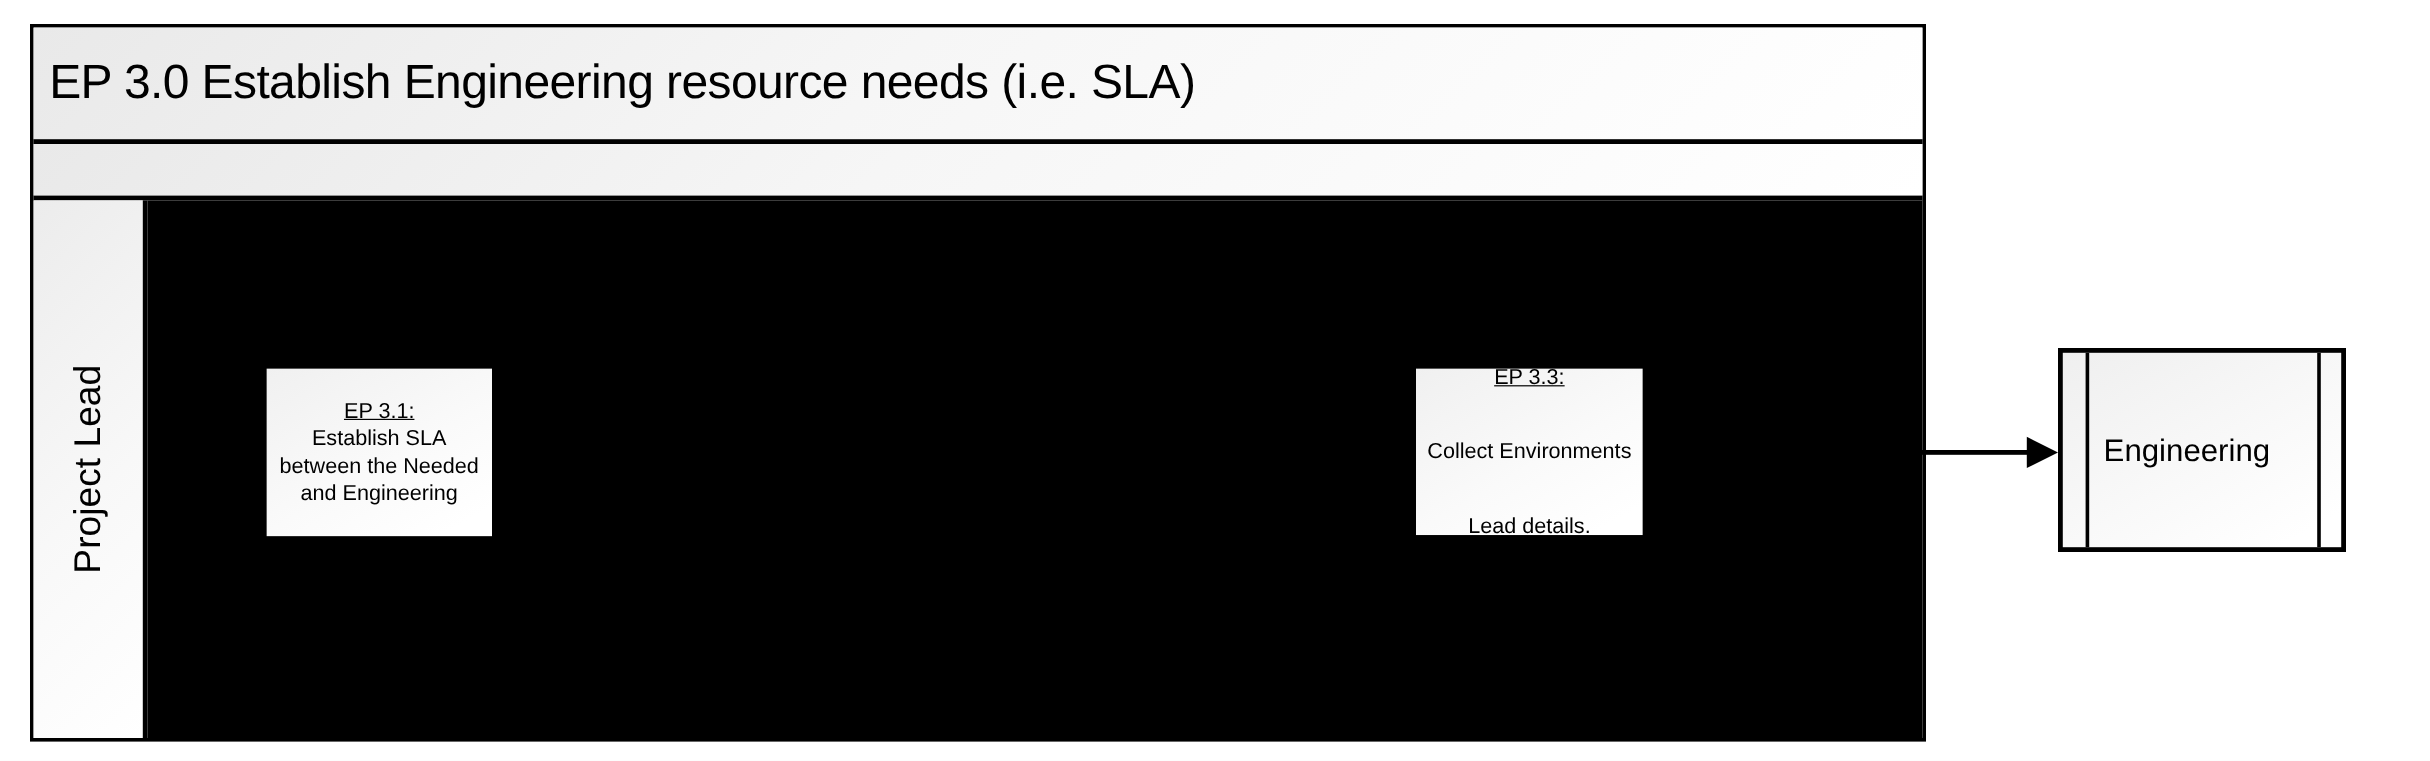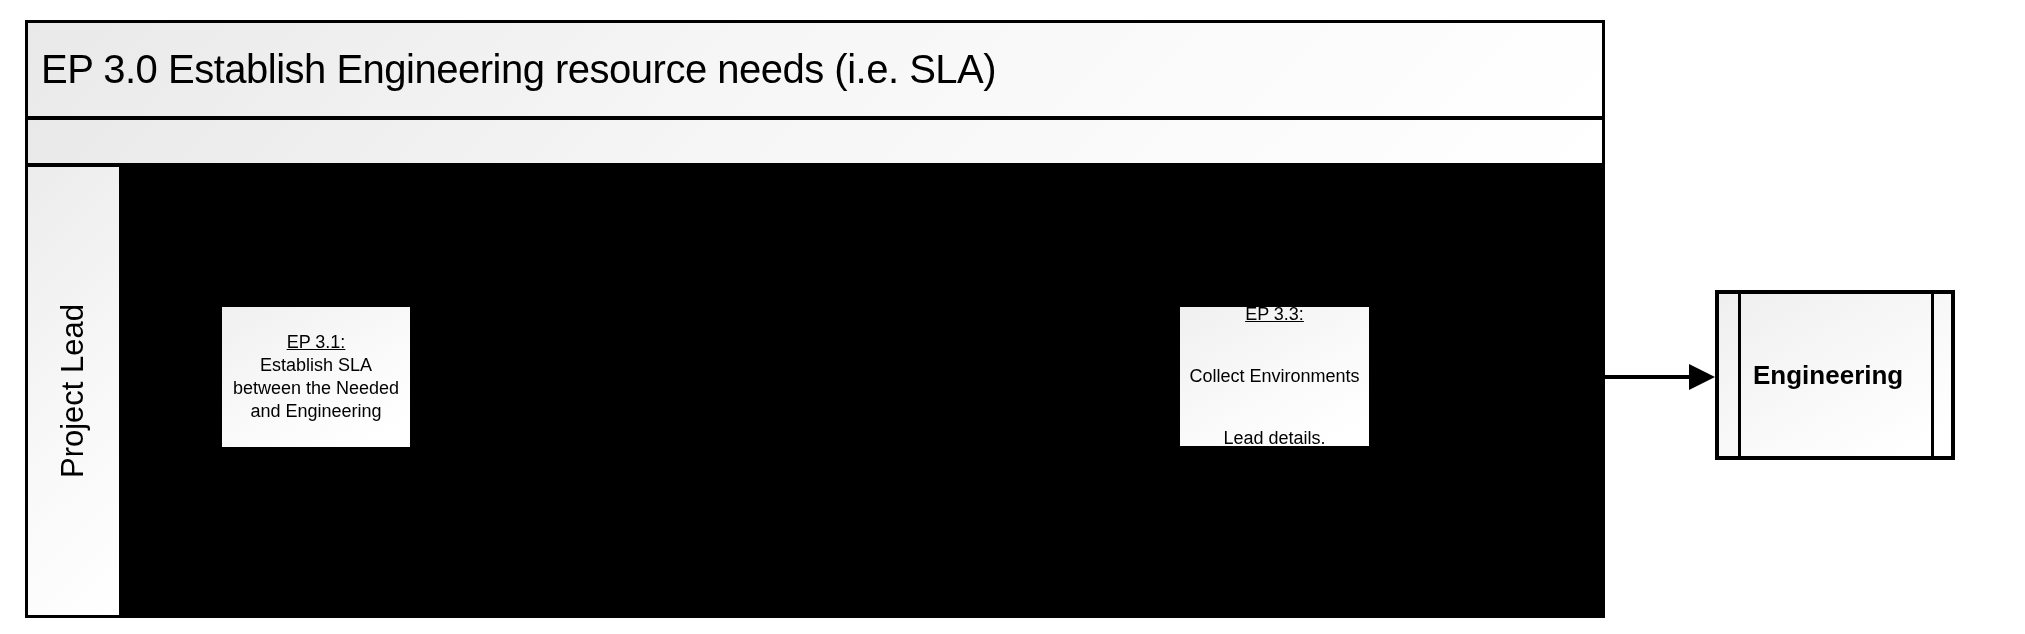--- a/index.html
+++ b/index.html
@@ -93,21 +93,20 @@
   .arrow-2 { left: 781px;  width: 272px; }
   .arrow-3 { left: 1250px; width: 342px; }
 
   
   .artifact {
     position: absolute;
     left: 1592px; top: 123px;
     width: 240px; height: 170px;
     border: 4px solid var(--stroke, #000);
     background: linear-gradient(150deg, #efefef 0%, #f9f9f9 55%, #ffffff 90%);
-    font-weight: bold;
   }
   .artifact .bar {
     position: absolute; top: 0; bottom: 0; width: 3px;
     background: var(--stroke, #000);
   }
   .artifact .bar.left  { left: 19px; }
   .artifact .bar.right { right: 17px; }
   .artifact .artifact-text {
     position: absolute; left: 34px; right: 24px; top: 0; bottom: 0;
     display: flex; flex-direction: column; justify-content: center;

